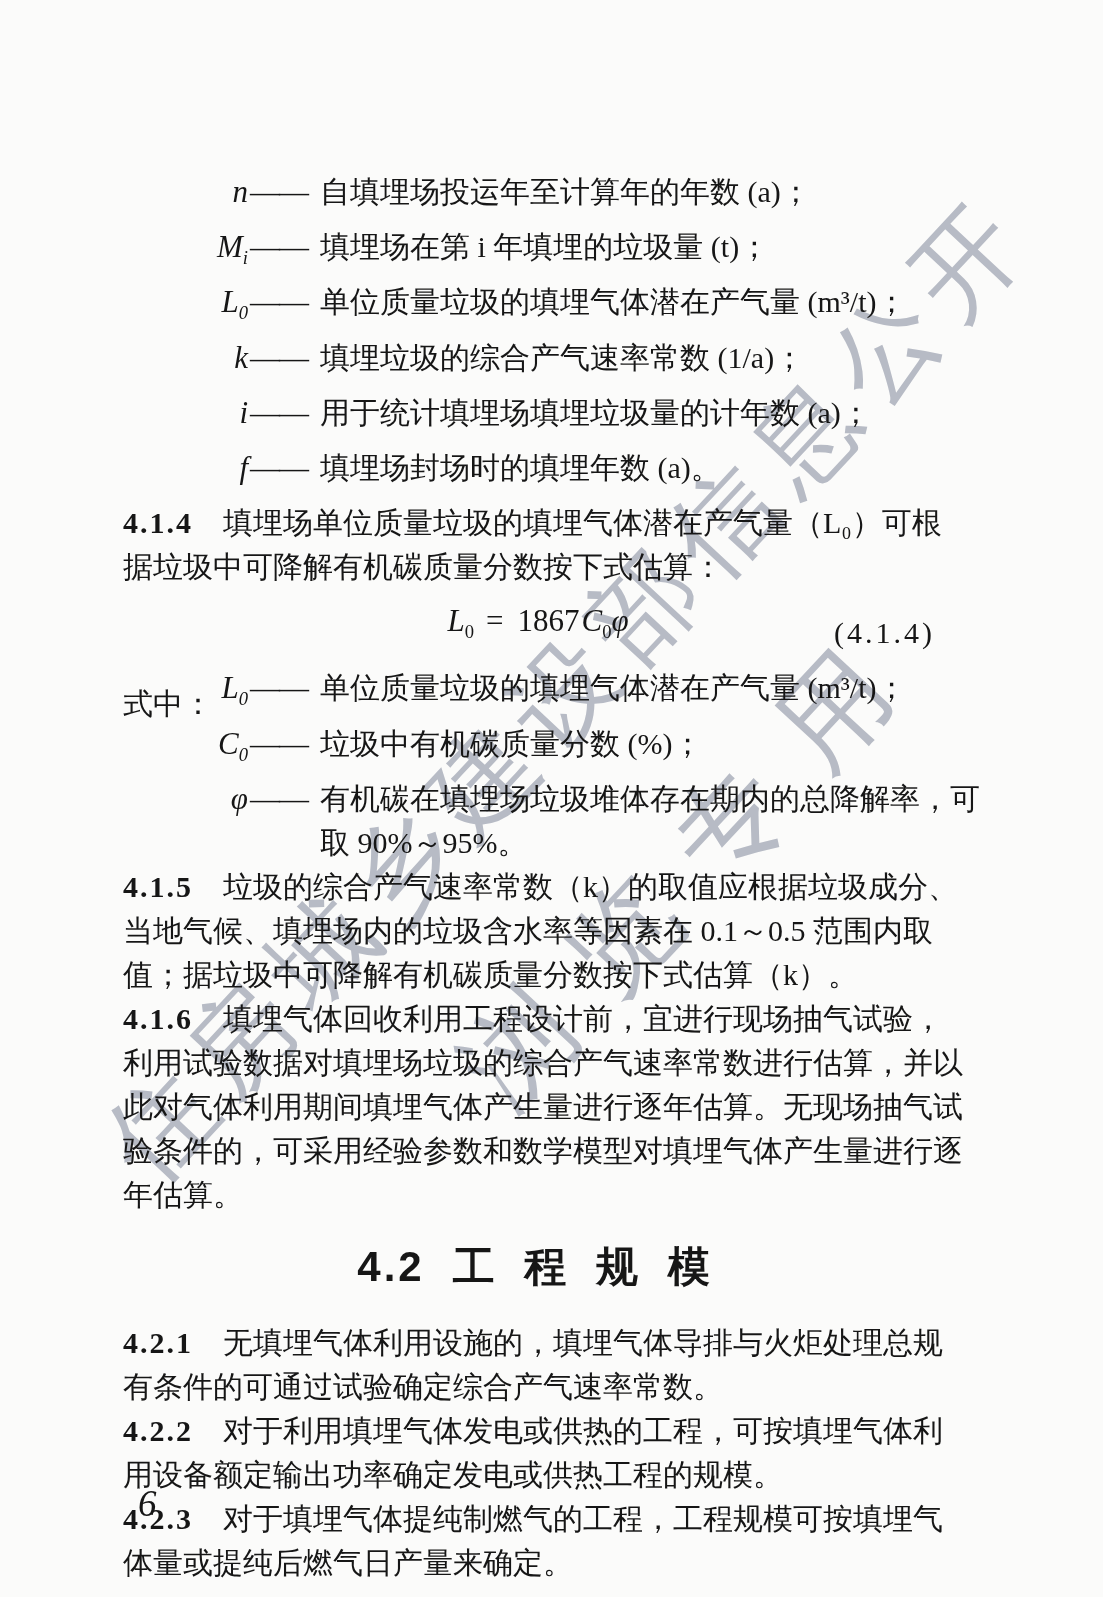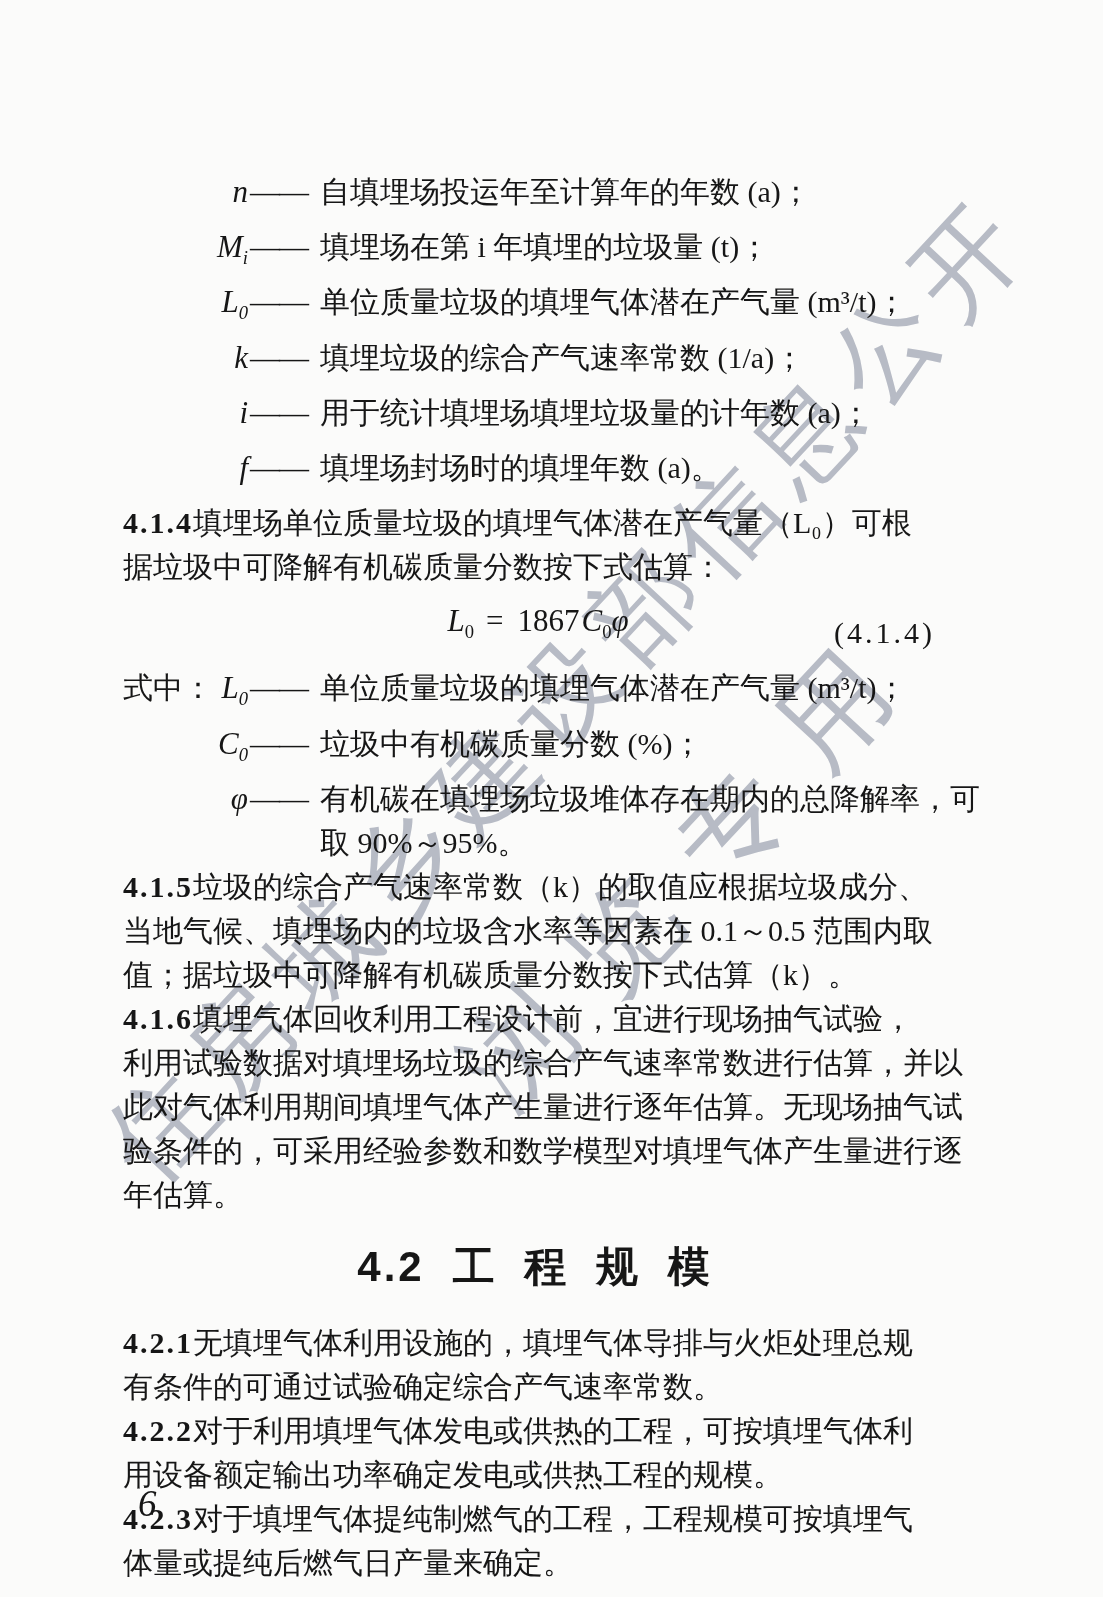--- a/index.html
+++ b/index.html
@@ -9,37 +9,37 @@
     font-family:"Liberation Serif","DejaVu Serif",serif;color:#161616;
   }
   
   .watermark{position:absolute;inset:0;z-index:1;pointer-events:none;}
   .wm-line{position:absolute;white-space:nowrap;color:#b7bbc5;font-family:"Liberation Serif","DejaVu Serif",serif;}
   .wm-line1{left:-80px;top:620px;font-size:104px;letter-spacing:14px;transform:rotate(-47deg);transform-origin:center center;}
   .wm-line2{left:385px;top:790px;font-size:108px;letter-spacing:46px;transform:rotate(-47deg);transform-origin:center center;}
   
   .content{position:absolute;left:123px;top:170px;width:830px;z-index:2;font-size:30px;line-height:44px;}
   .line{white-space:nowrap;}
-  .clause-num{font-weight:700;letter-spacing:2px;}
+  .clause-num{font-weight:700;letter-spacing:2px;margin-right:30px;}
   
   .def-row{display:flex;align-items:baseline;}
   .def-sym{flex:0 0 125px;text-align:right;font-style:italic;font-size:31px;}
   .def-sym sub,.formula-expr sub{font-size:0.6em;}
   .def-dash{flex:none;letter-spacing:-1px;margin:0 12px 0 2px;}
   .def-text{flex:1;}
   
   .formula-line{position:relative;text-align:center;margin:10px 12px 12px;}
   .formula-expr{font-size:31px;}
   .formula-expr i{font-style:italic;}
   .formula-expr .coeff{font-style:normal;margin:0 2px;}
   .formula-expr .eq{margin:0 12px;}
   .formula-number{position:absolute;right:6px;top:12px;letter-spacing:3px;}
   
   .where-row{display:flex;align-items:baseline;position:relative;}
-  .where-label{position:absolute;left:0;top:0;}
+  .where-label{position:absolute;left:0;top:16px;}
   
   .section-heading{
     text-align:center;margin:28px 0 32px;
     font-family:"Liberation Sans","DejaVu Sans",sans-serif;
     font-weight:700;font-size:42px;
   }
   .heading-num{margin-right:28px;letter-spacing:3px;}
   .heading-title{letter-spacing:9px;}
   
   .page-number{position:absolute;left:138px;top:1482px;z-index:2;font-style:italic;font-size:37px;}

